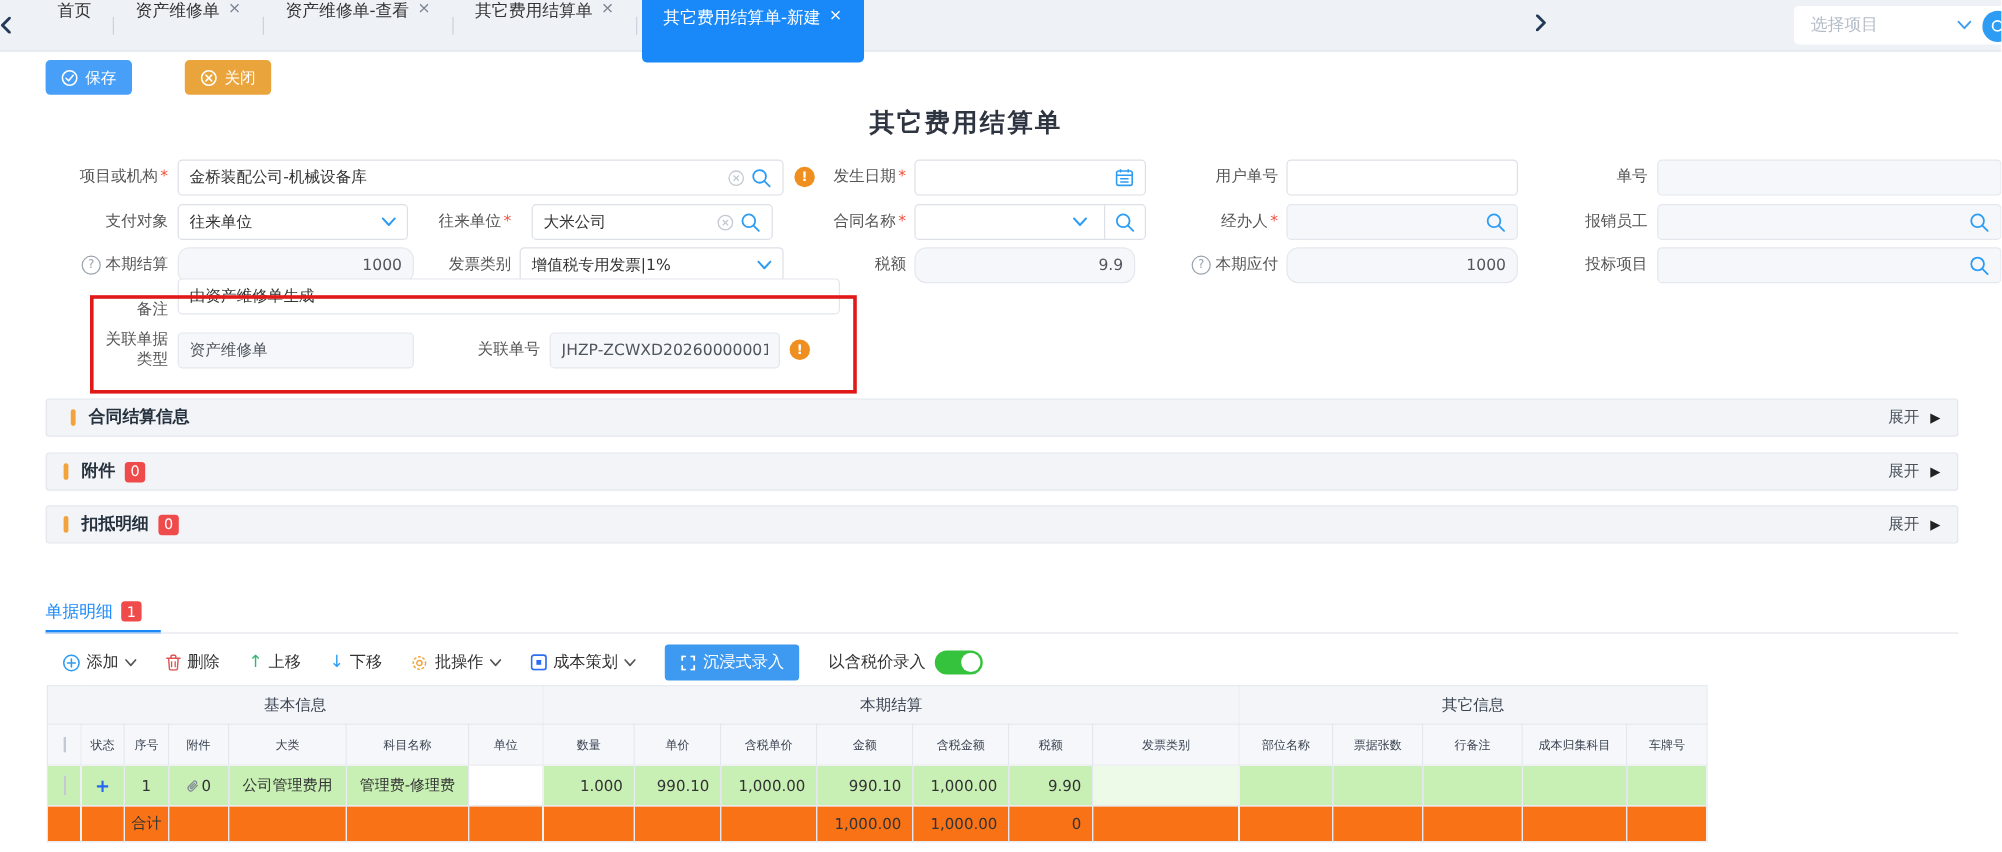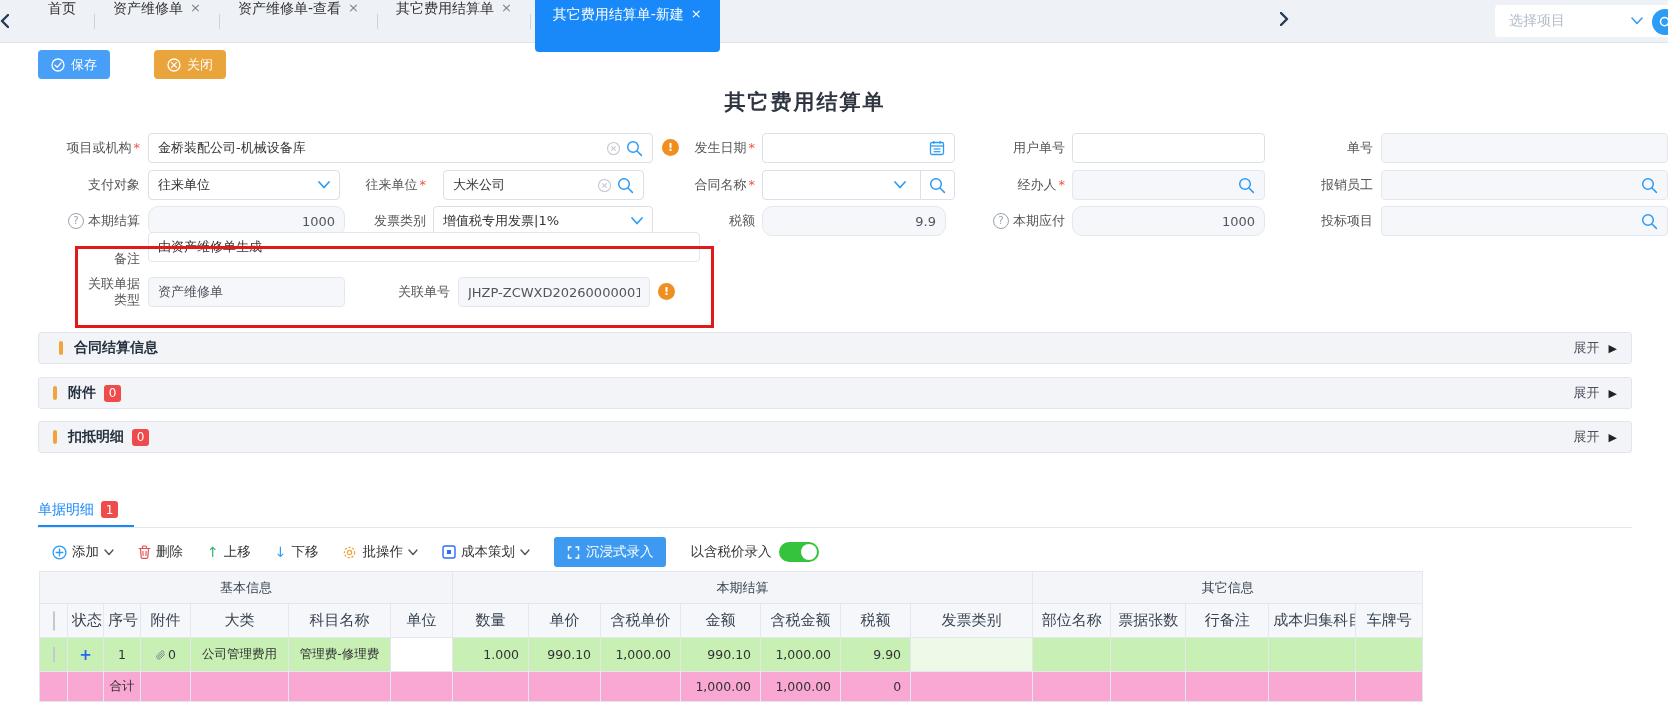--- a/index.html
+++ b/index.html
@@ -68,26 +68,26 @@
   .arrow-dn{color:#2d9cf4;font-size:14px;}
   .toggle{width:40px;height:20px;border-radius:10px;background:#35c33d;position:relative;cursor:pointer;flex:none;}
   .toggle .knob{position:absolute;right:2px;top:2px;width:16px;height:16px;border-radius:50%;background:#fff;}
   
   .grid{position:absolute;left:39px;top:571px;}
   table{border-collapse:collapse;table-layout:fixed;width:1383px;}
   td{border:1px solid #e4e8ee;font-size:12.5px;color:#333;text-align:center;padding:0 4px;
      overflow:hidden;white-space:nowrap;box-sizing:border-box;}
   tr.grp td{height:32px;background:#f3f5f9;font-size:13px;color:#3a4350;}
   tr.grp td.gsep{border-left:1px solid #cdd3dc;}
-  tr.hdr td{height:34px;background:#f5f7fb;color:#3a4350;font-size:15px;}
+  tr.hdr td{height:34px;background:#f5f7fb;color:#3a4350;font-size:10px;}
   tr.data td{height:34px;background:#c8f0b5;}
   tr.data td.white{background:#fff;}
   tr.data td.lite{background:#ecfae7;}
   tr.data td.rnum,tr.foot td.rnum{text-align:right;padding-right:9px;}
-  tr.foot td{height:30px;background:#f9a8d4;margin-top:36px;}
+  tr.foot td{height:30px;background:#f97316;margin-top:36px;}
   .cb{width:14px;height:14px;border:1px solid #c3c9d3;border-radius:2px;background:#fff;margin:0 auto;}
   .plus{color:#2468f2;font-weight:bold;font-size:15px;}
   .attach-cell{display:flex;align-items:center;justify-content:center;gap:2px;}
   svg{display:block;flex:none;}
 </style>
 </head>
 <body>
 
 <div class="screen">
 

